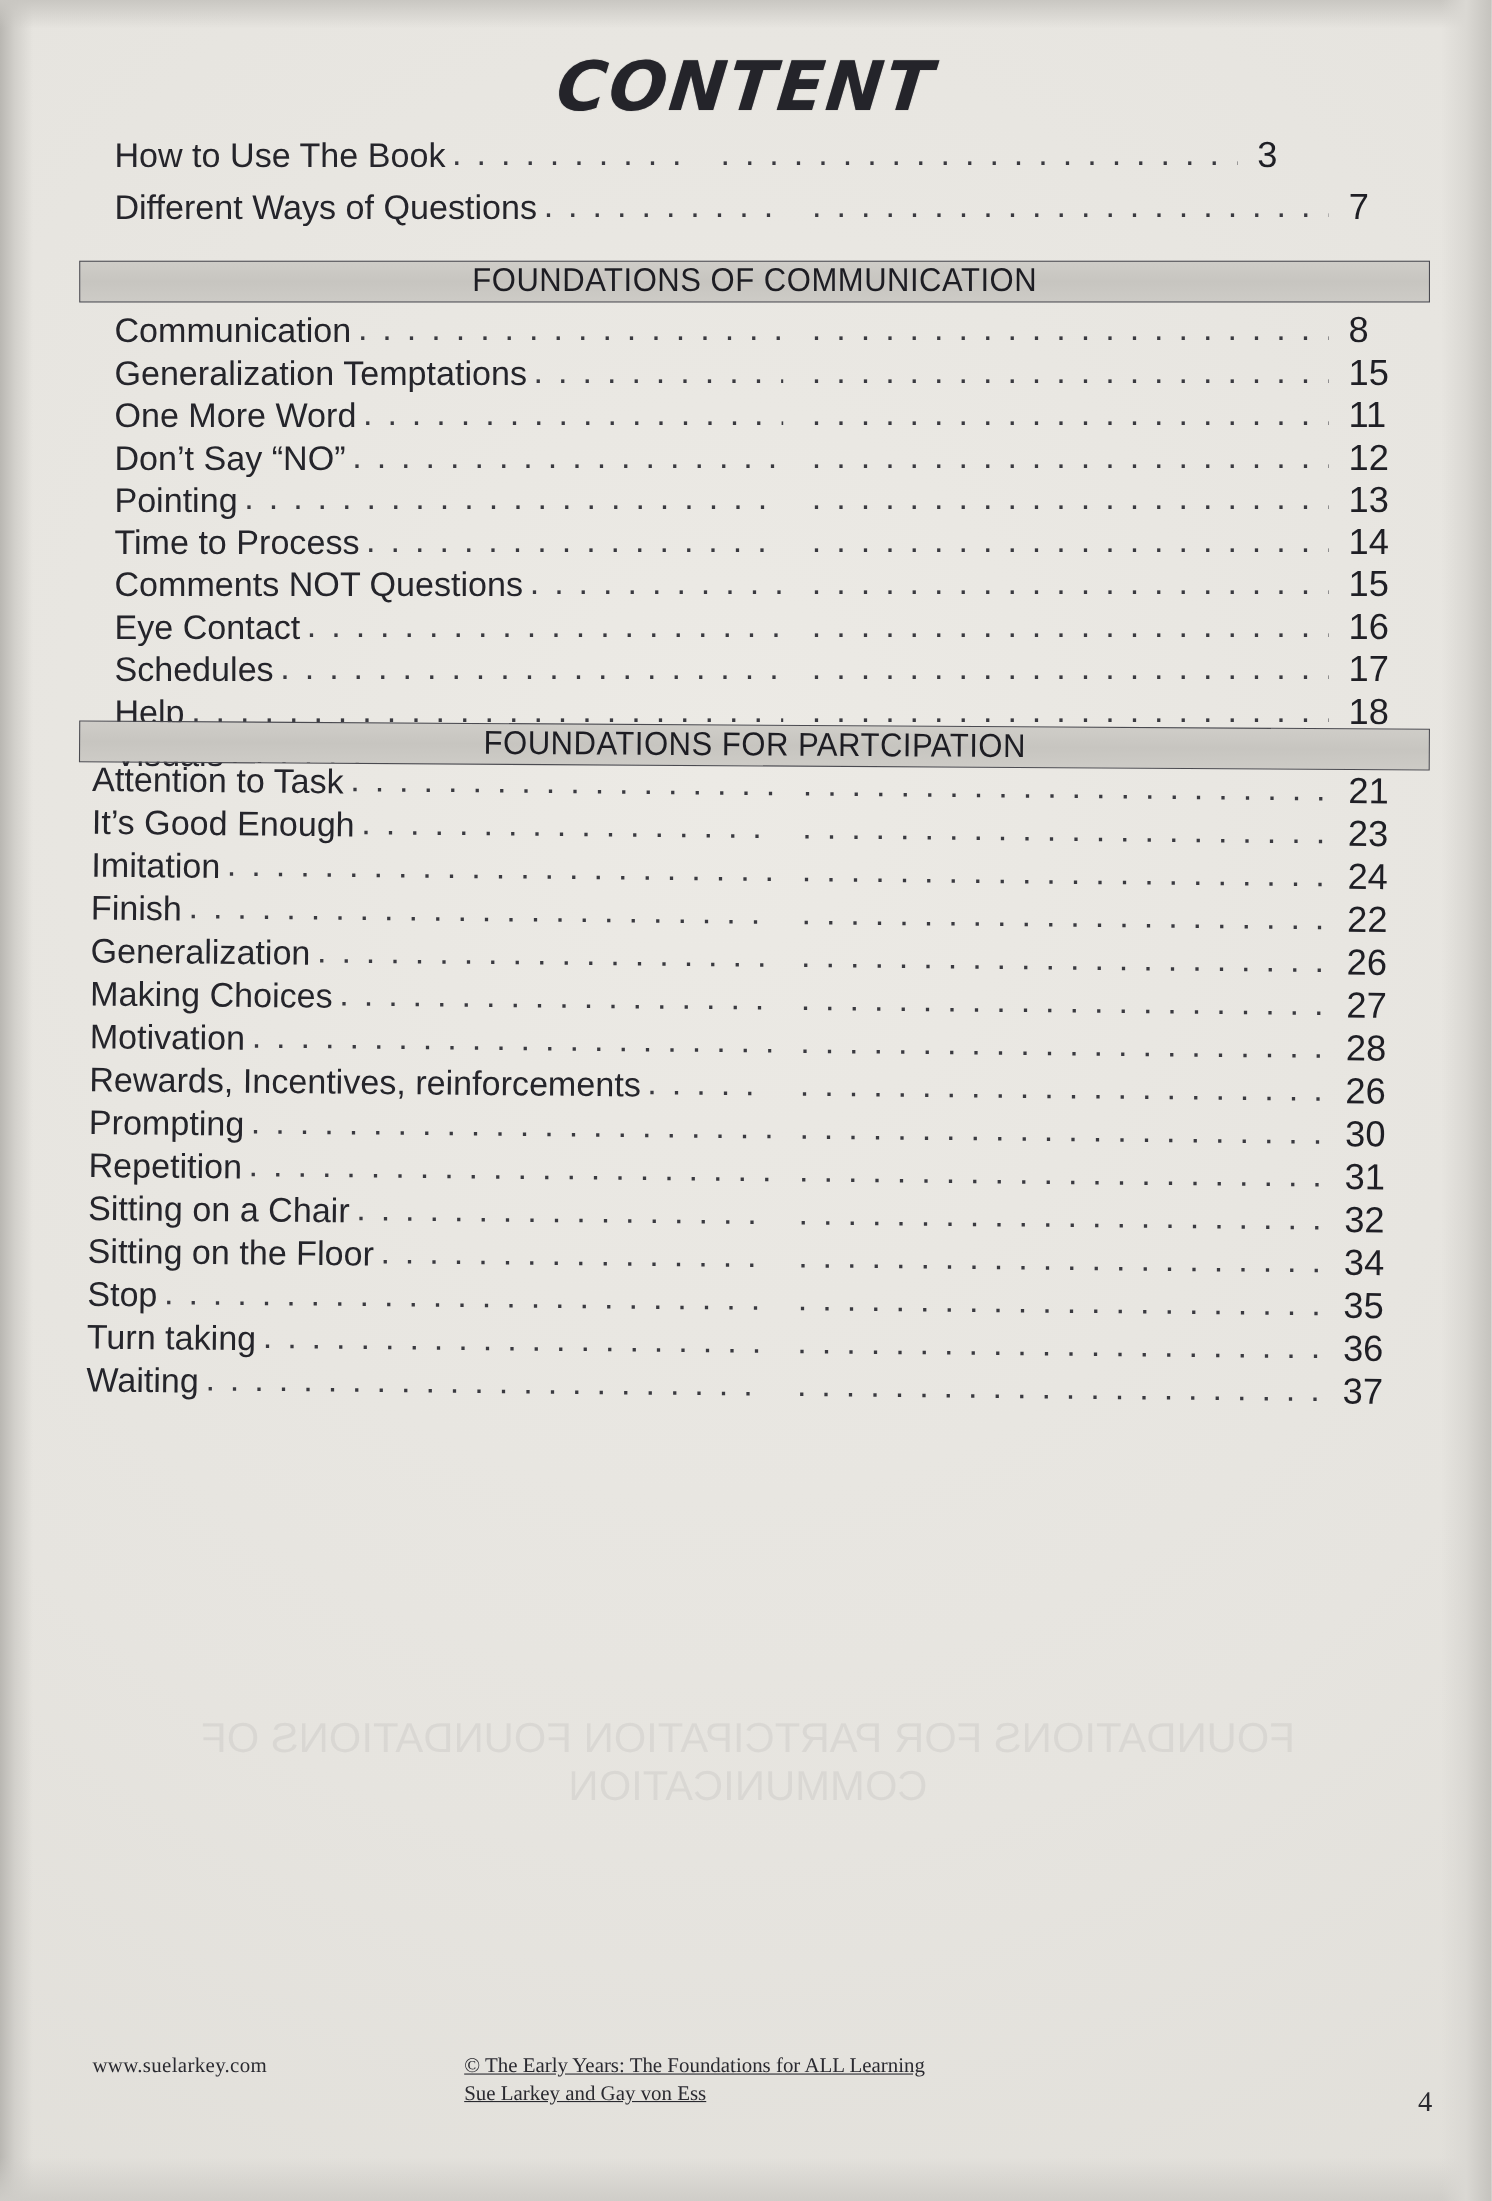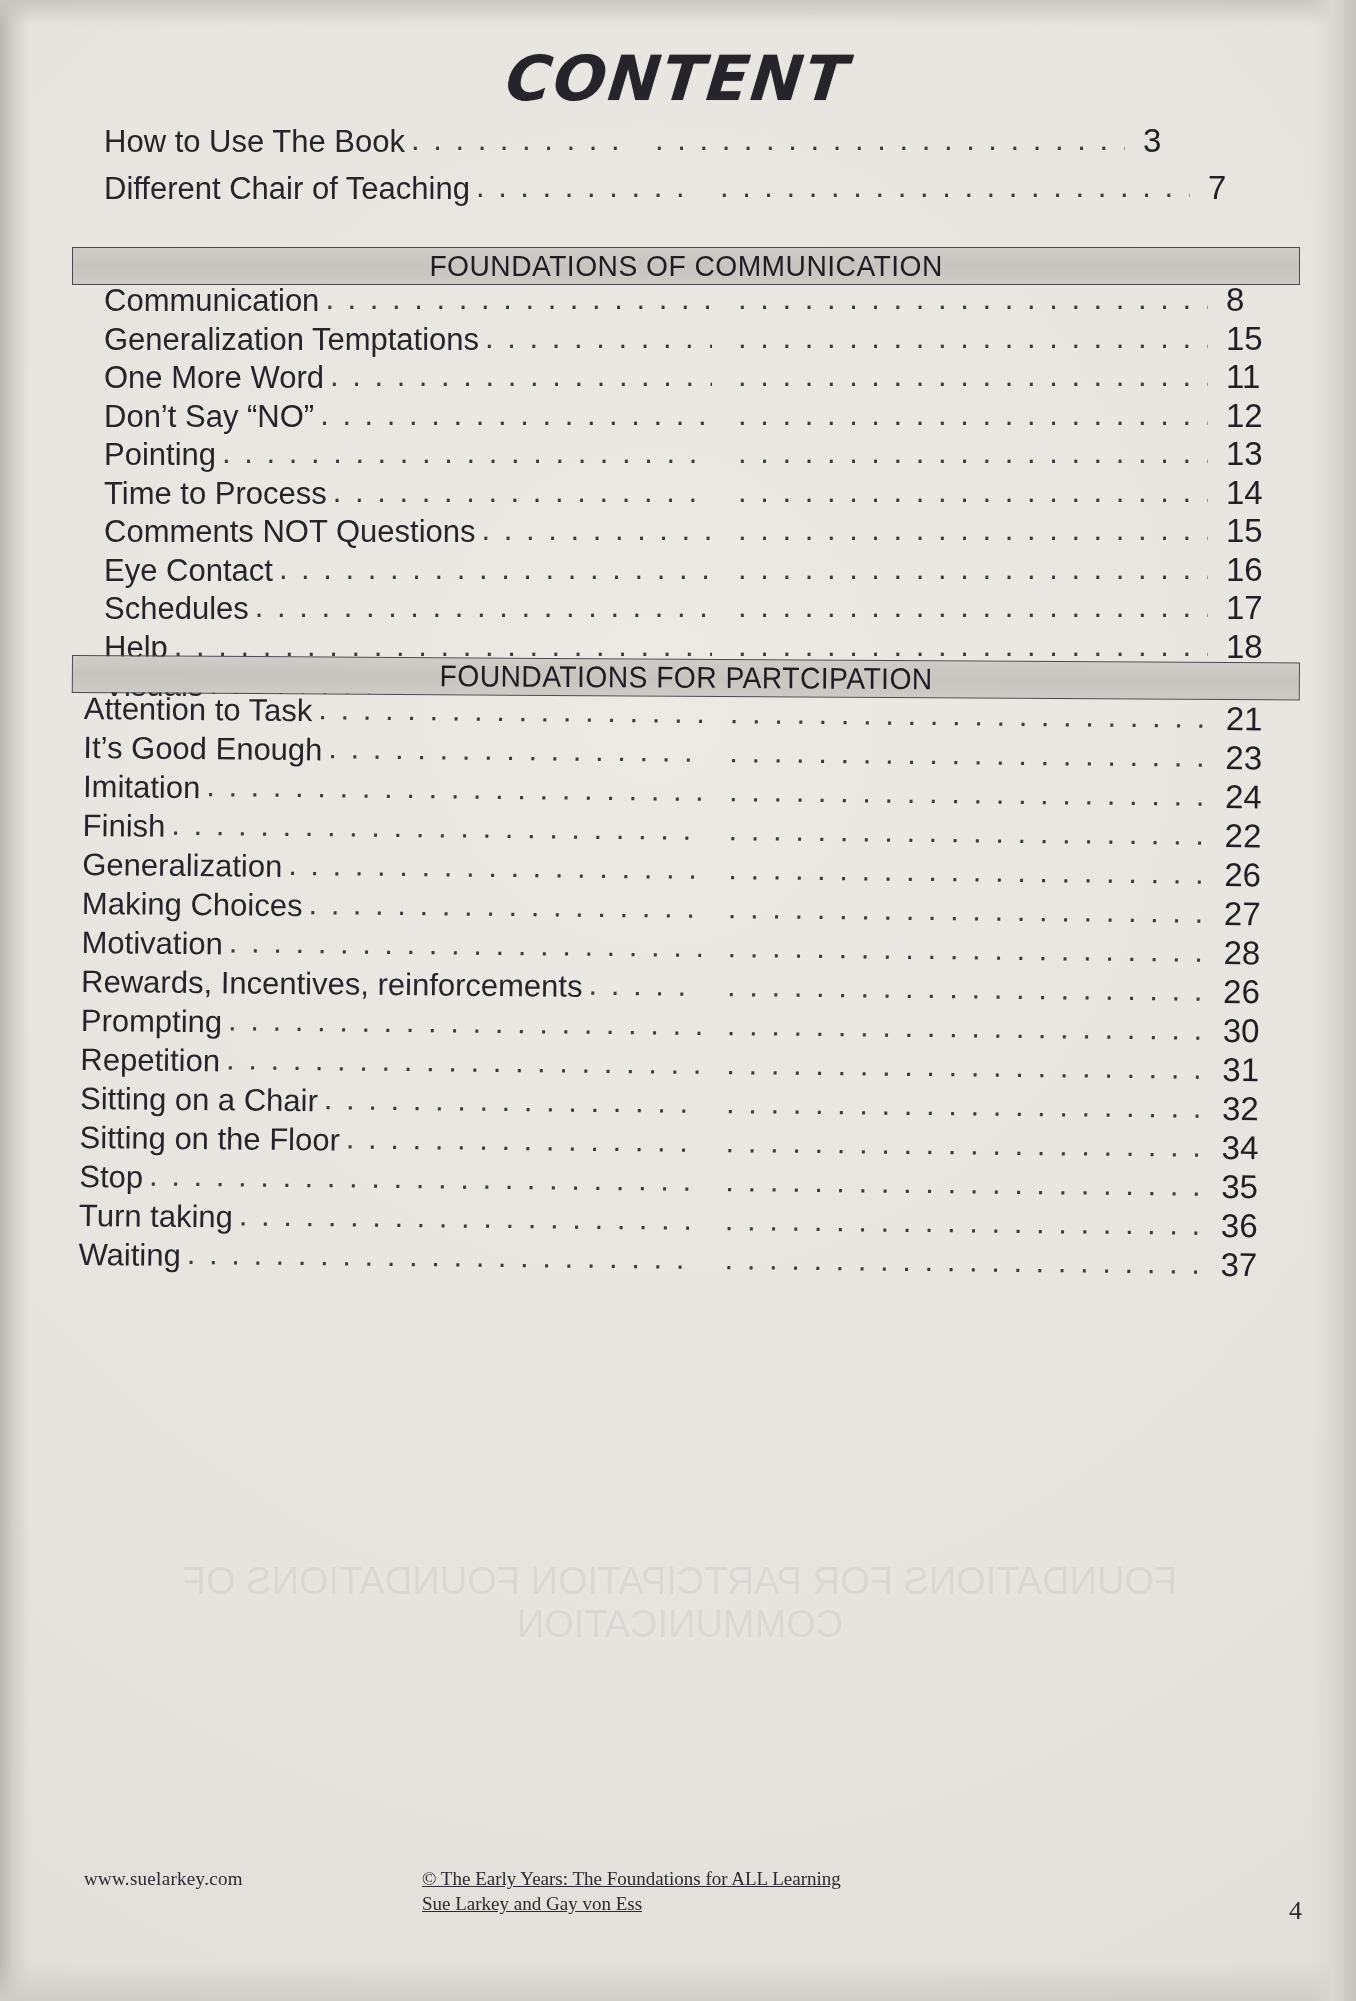--- a/index.html
+++ b/index.html
@@ -110,21 +110,21 @@
     background:linear-gradient(180deg,#cfcdc8 0%, #c7c5c0 50%, #cdcbc6 100%);
     display:flex;align-items:center;justify-content:center;
     box-sizing:border-box;
   }
   .banner span{
     font-size:30px;
     letter-spacing:.5px;
     color:#1d1d23;
     transform:scaleX(.94);
   }
-  #banner-communication{top:247px;}
+  #banner-communication{top:237px;}
   #banner-participation{top:655px;}
 
   
   #list-communication{top:283px;left:104px;width:1180px;}
   #list-communication .row{margin-bottom:5.5px;}
   #list-communication .row .lead1{flex:1 1 auto;}
 
   
   #list-participation{top:691px;left:84px;width:1200px;}
   #list-participation .row{margin-bottom:6px;}
@@ -180,21 +180,21 @@
 
     <div class="toc" id="top-entries">
         <div class="row">
           <span class="label">How to Use The Book</span>
           <span class="lead1">. . . . . . . . . . . . . . . . . . . . . . . . . . . . . . . . . . . . . . . . . . . . . . . . . . . . . . . . . . . . . . . . . . . . . . .</span>
           <span class="gap"></span>
           <span class="lead2" style="--l2: 470px;">. . . . . . . . . . . . . . . . . . . . . . . . . . . . . . . . . . . . . . . . . . . . . . . . . . . . . . . . . . . . . . . . . . . . . . .</span>
           <span class="pageno">3</span>
         </div>
         <div class="row">
-          <span class="label">Different Chair  of Teaching</span>
+          <span class="label">Different Ways  of Questions</span>
           <span class="lead1">. . . . . . . . . . . . . . . . . . . . . . . . . . . . . . . . . . . . . . . . . . . . . . . . . . . . . . . . . . . . . . . . . . . . . . .</span>
           <span class="gap"></span>
           <span class="lead2" style="--l2: 470px;">. . . . . . . . . . . . . . . . . . . . . . . . . . . . . . . . . . . . . . . . . . . . . . . . . . . . . . . . . . . . . . . . . . . . . . .</span>
           <span class="pageno">7</span>
         </div>
       </div>
 
     <div class="banner" id="banner-communication">
       <span>FOUNDATIONS OF COMMUNICATION</span>
     </div>

